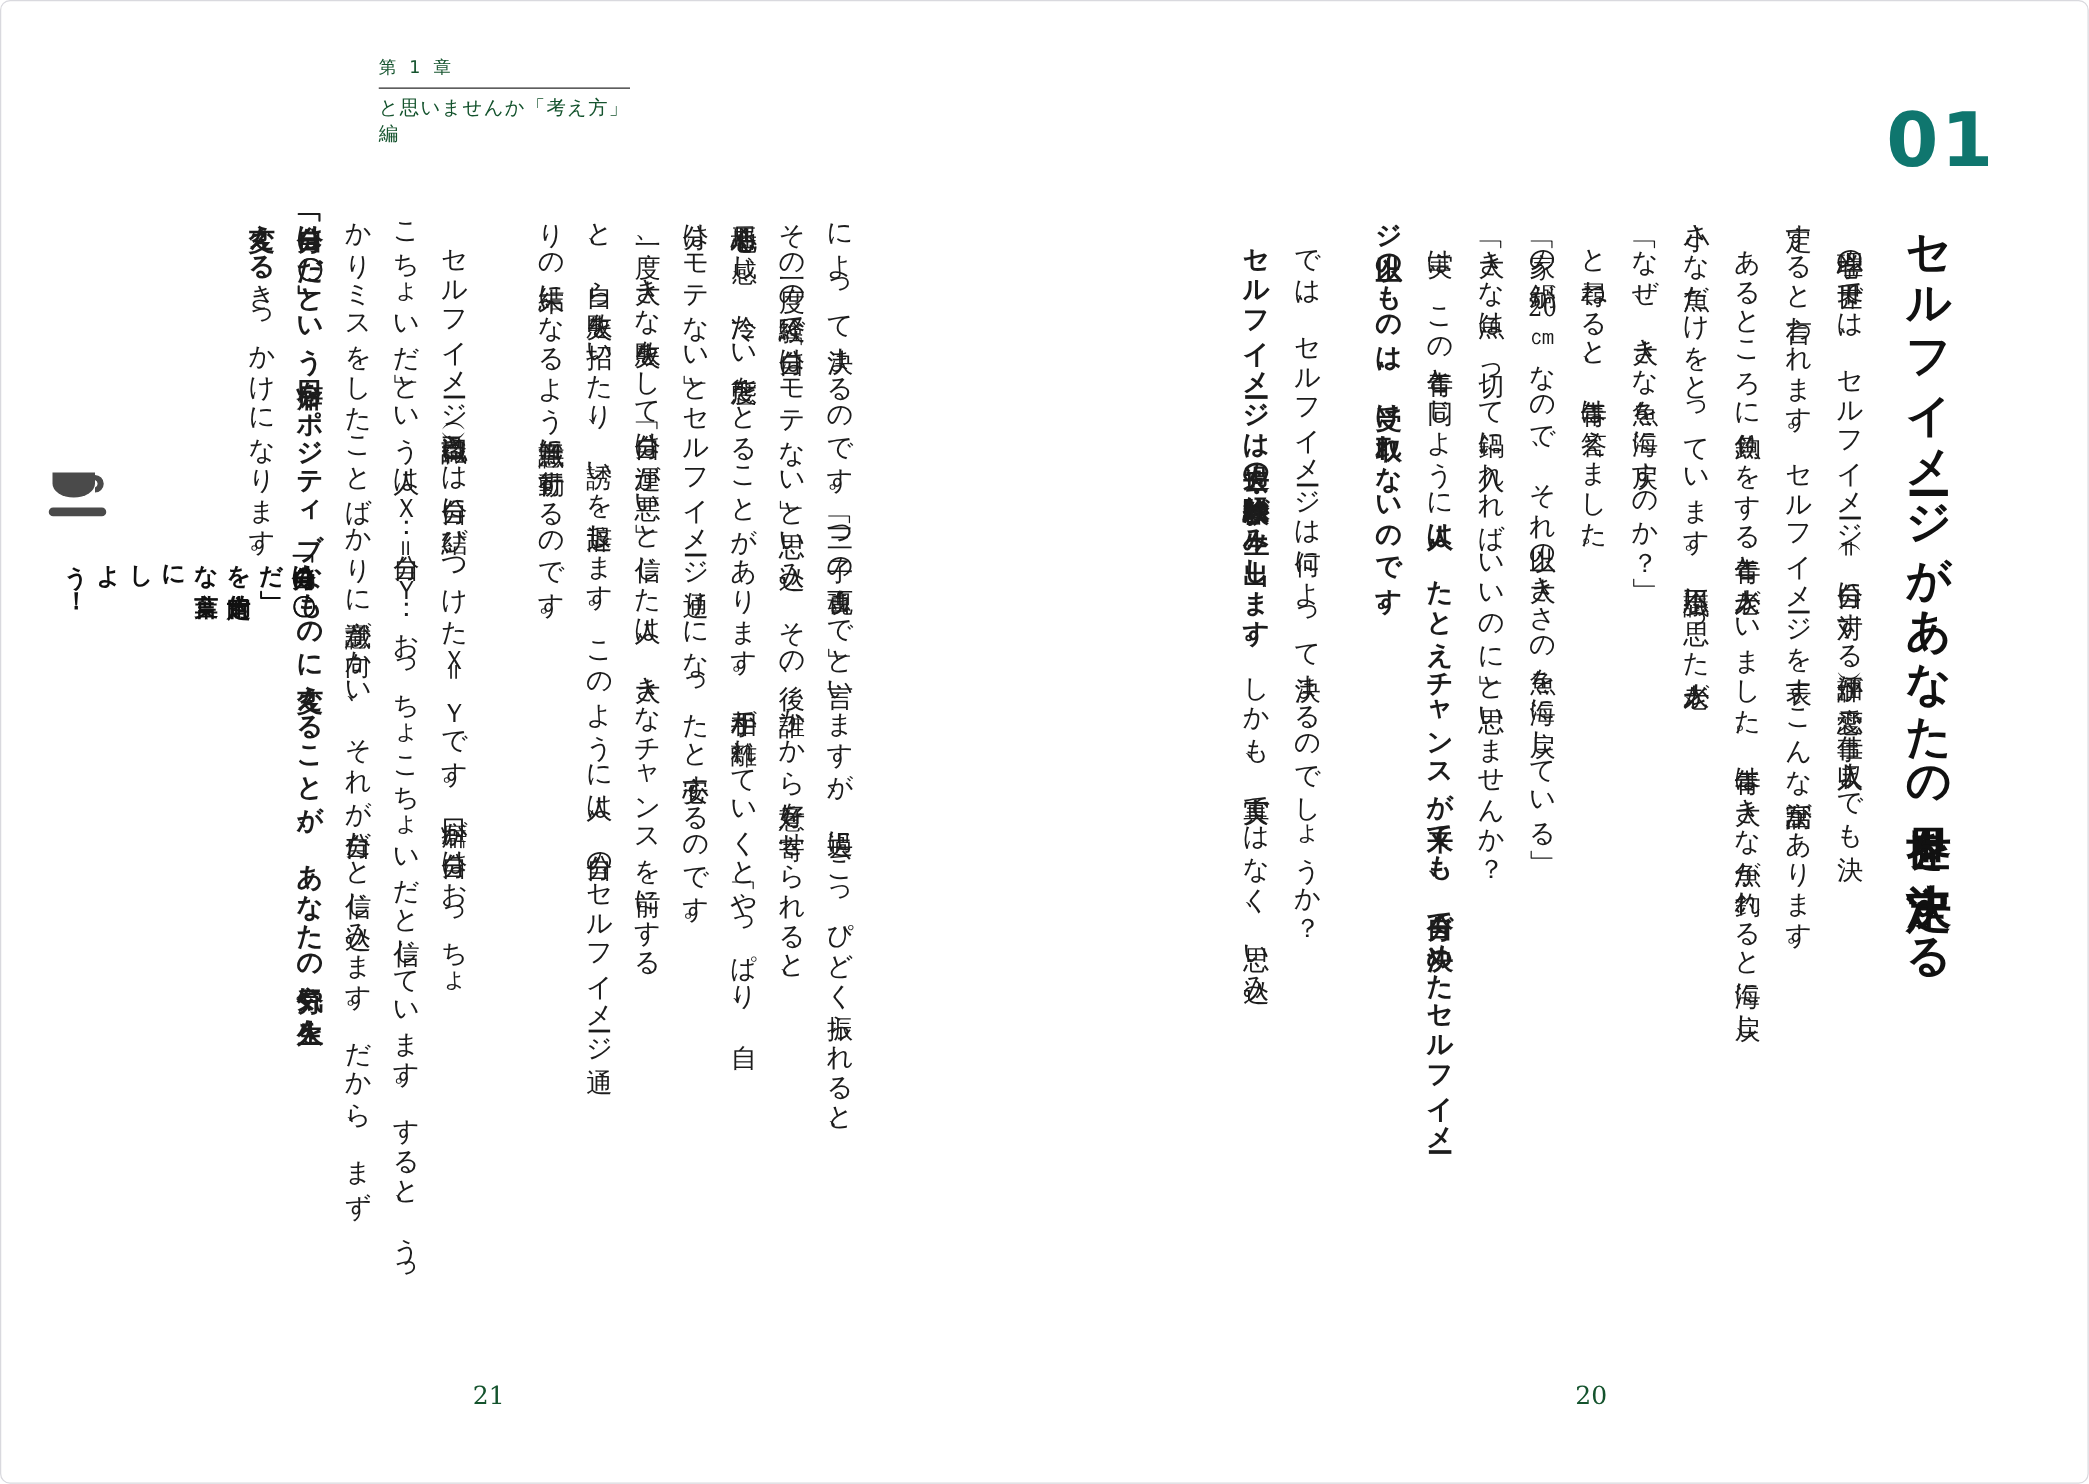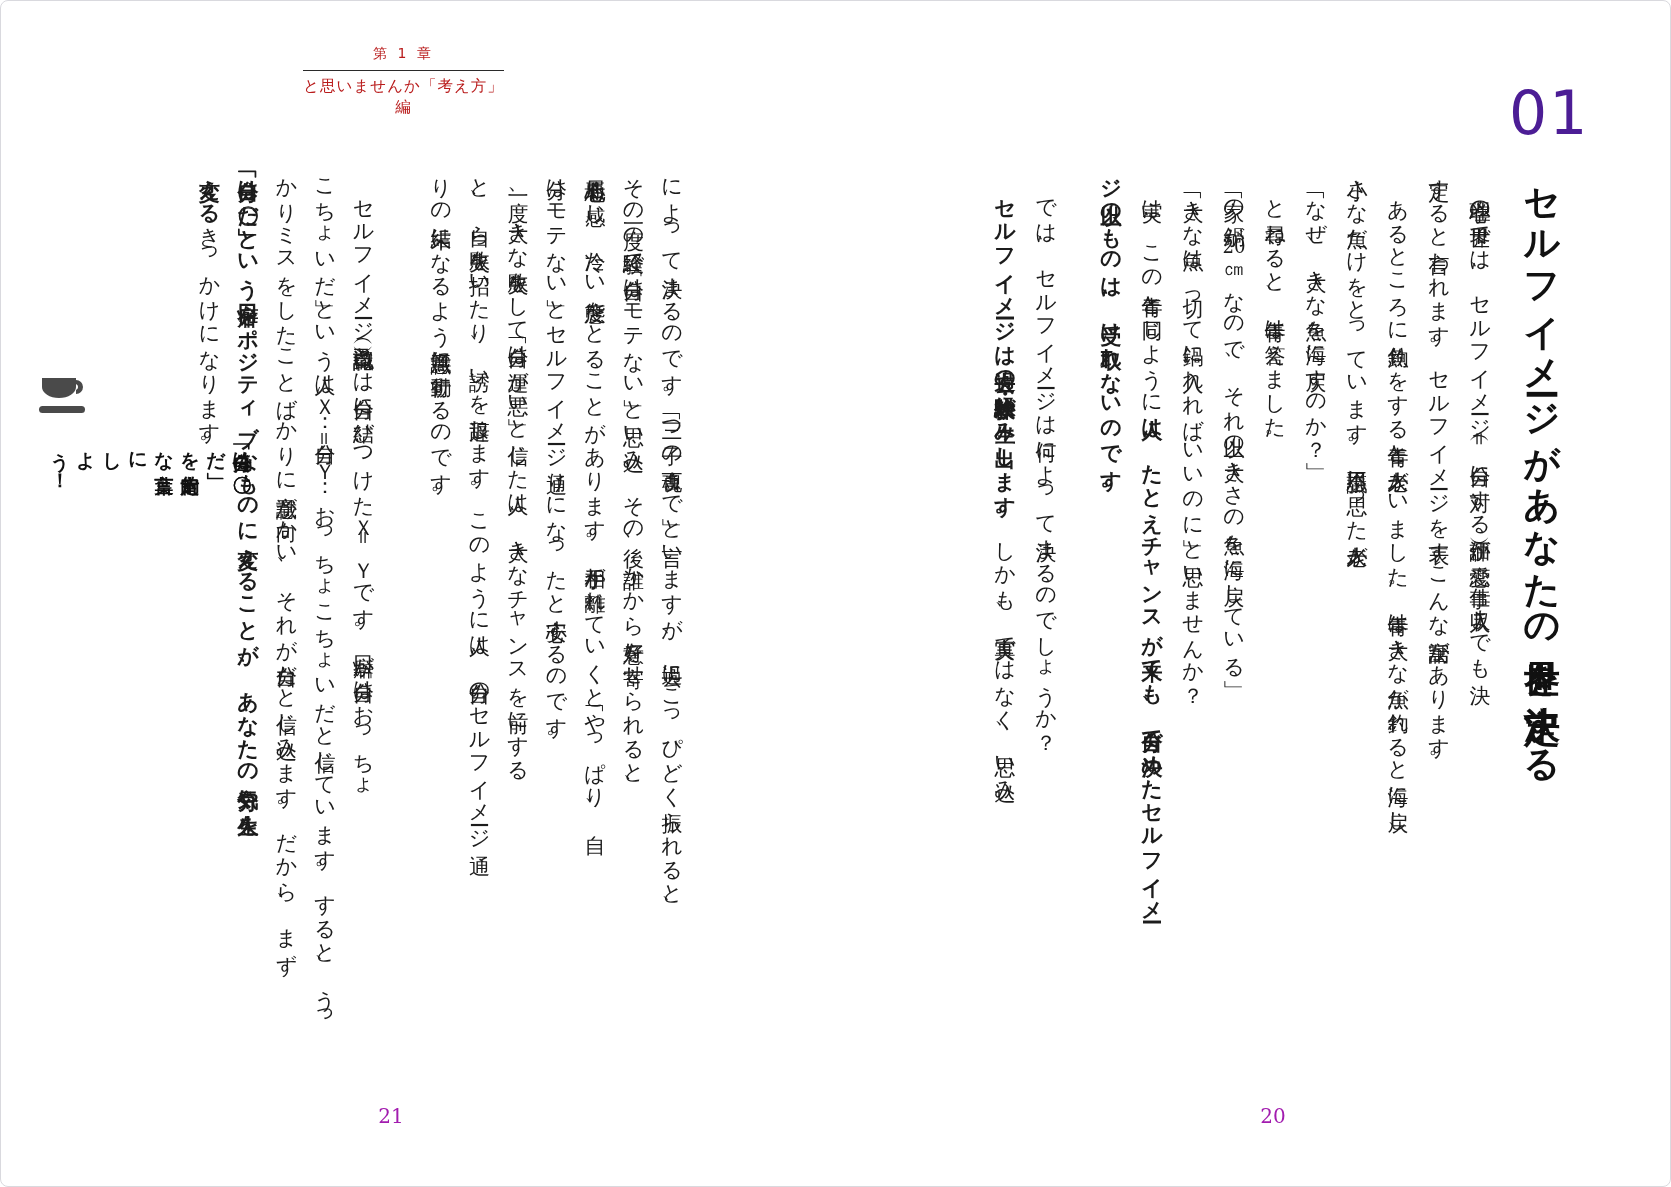--- a/index.html
+++ b/index.html
@@ -8,30 +8,30 @@
     font-family:"DejaVu Serif","Liberation Serif",serif;color:#1c1c1c;
     overflow:hidden;
   }
   .sheet{
     position:absolute;inset:0;background:#ffffff;
     border:1px solid #d9d9de;border-radius:8px;box-sizing:border-box;
   }
   .vt{writing-mode:vertical-rl;text-orientation:mixed;}
 
   
-  .chapter-header{position:absolute;left:302px;top:44px;width:201px;text-align:center;
-    font-family:"DejaVu Sans","Liberation Sans",sans-serif;color:#b91c1c;}
+  .chapter-header{position:absolute;left:302px;top:44px;width:201px;
+    font-family:"DejaVu Sans","Liberation Sans",sans-serif;color:#14532d;}
   .chapter-num{font-size:14px;letter-spacing:3px;display:block;}
   .chapter-rule{border:0;border-top:1.5px solid #2a2a2a;margin:7px 0 5px 0;}
   .chapter-sub{font-size:15.5px;letter-spacing:1px;display:block;}
 
   
   .section-number{position:absolute;left:1508px;top:82px;width:74px;text-align:center;
     font-family:"DejaVu Sans","Liberation Sans",sans-serif;
-    font-size:60px;font-weight:400;letter-spacing:2px;color:#4c1d95;line-height:1;}
+    font-size:60px;font-weight:700;letter-spacing:2px;color:#0f766e;line-height:1;}
   .section-title{position:absolute;top:162px;right:106px;
     font-family:"DejaVu Sans","Liberation Sans",sans-serif;
     font-size:36px;font-weight:700;letter-spacing:1.5px;line-height:44px;color:#111;}
 
   
   .body-block{position:absolute;top:163px;}
   .r-body{right:170px;height:892px;}
   .l-body{right:979px;height:912px;}
   .body-block p.line{margin:0;font-size:21px;letter-spacing:0.4px;}
   .r-body p.line{line-height:41px;}
@@ -44,21 +44,21 @@
 
   
   .callout{position:absolute;left:0;top:0;}
   .coffee-icon{position:absolute;left:37px;top:375px;}
   .callout-text{position:absolute;left:47px;top:437px;
     font-family:"DejaVu Sans","Liberation Sans",sans-serif;
     font-size:19px;font-weight:700;letter-spacing:0.3px;line-height:26px;color:#111;}
 
   
   .pagenum{position:absolute;top:1103px;width:60px;text-align:center;
-    font-size:20px;color:#a21caf;}
+    font-size:20px;color:#14532d;}
   .pagenum.left{left:360px;}
   .pagenum.right{left:1242px;}
 </style>
 </head>
 <body>
 
 <div class="sheet">
 
   <div class="chapter-header">
     <span class="chapter-num">第 1 章</span>

